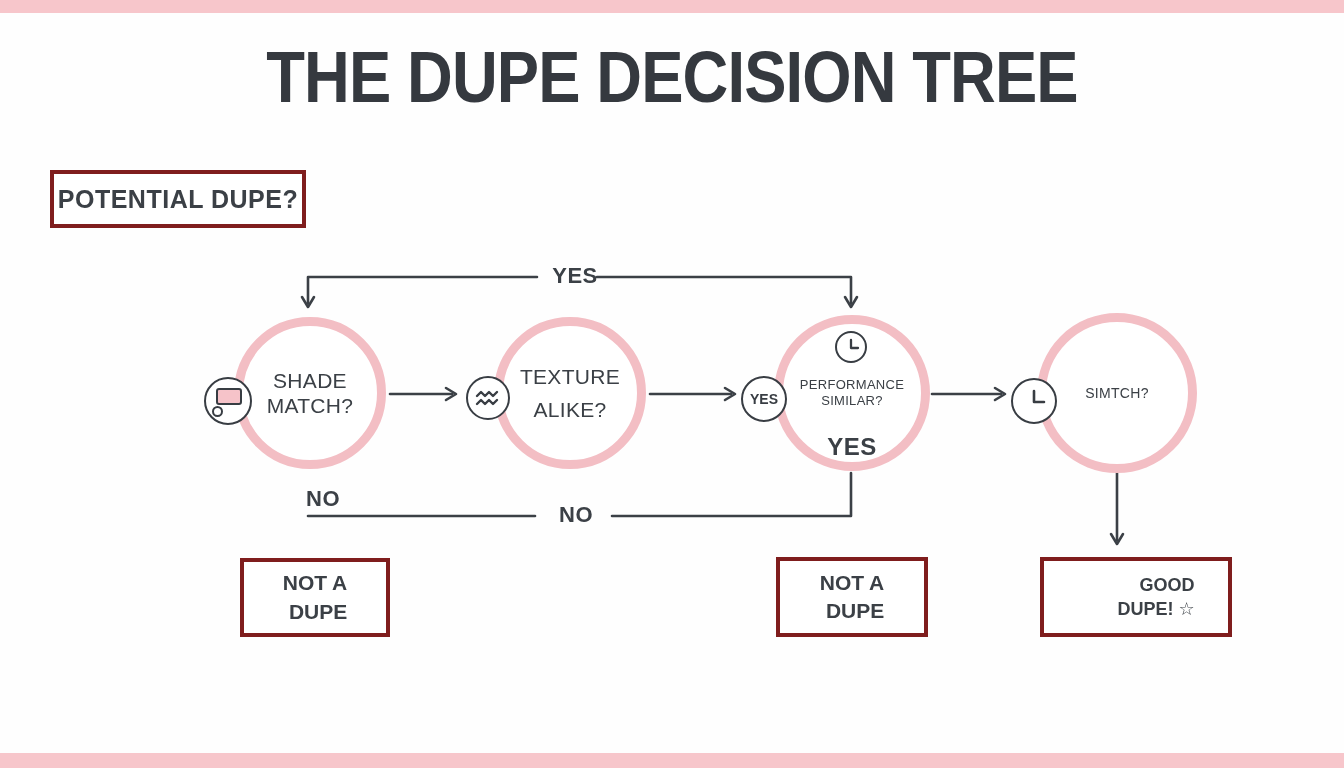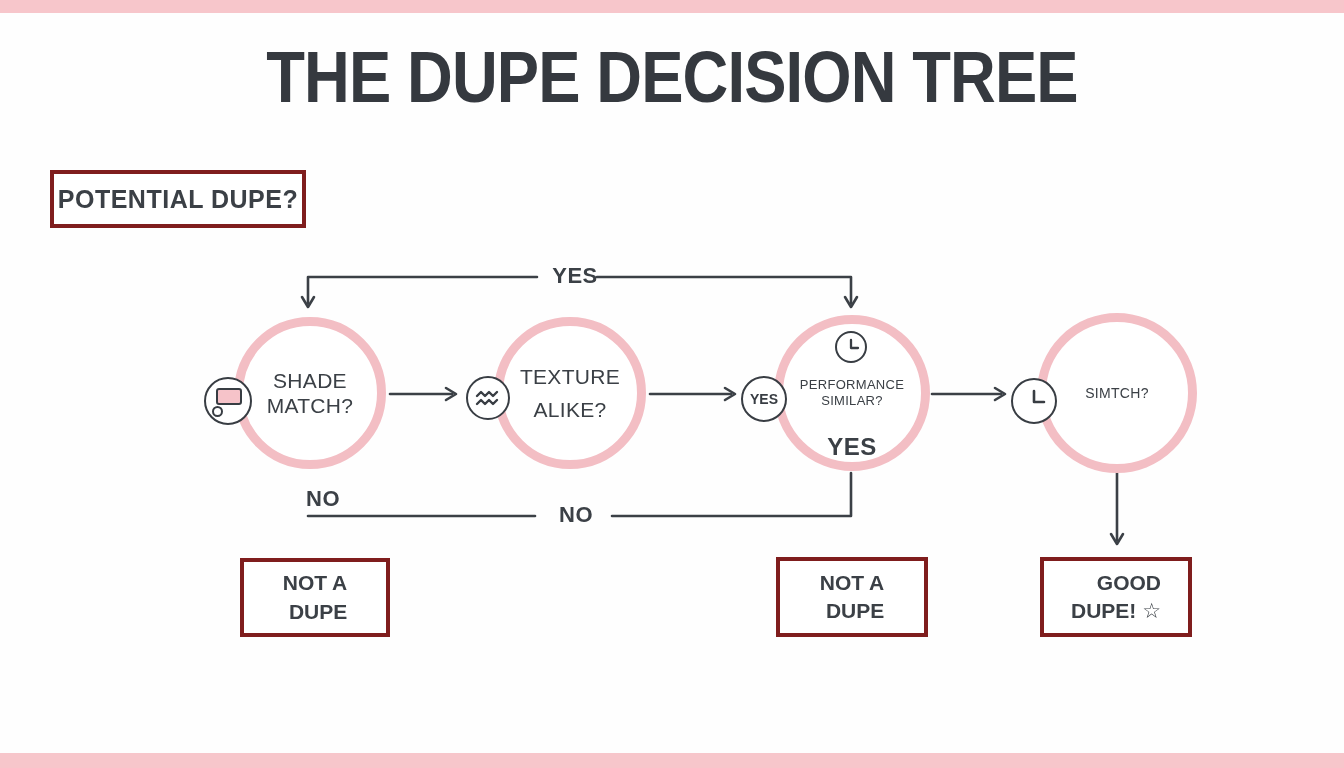--- a/index.html
+++ b/index.html
@@ -61,21 +61,21 @@
     position:absolute;left:6px;top:27px;width:7px;height:7px;
     border:2.5px solid #383d43;border-radius:50%;background:#fff;
   }
   #icon-waves{left:466px;top:376px;width:40px;height:40px;}
   #icon-yes{left:741px;top:376px;width:42px;height:42px;font-size:14px;font-weight:bold;color:#383d43;}
   #icon-clock-main{left:1011px;top:378px;width:42px;height:42px;}
   #icon-clock-top{left:835px;top:331px;width:28px;height:28px;}
 
   #outcome-1{left:240px;top:558px;width:142px;height:71px;font-size:21px;line-height:1.35;}
   #outcome-2{left:776px;top:557px;width:144px;height:72px;font-size:21px;line-height:1.35;}
-  #outcome-3{left:1040px;top:557px;width:144px;height:72px;font-size:21px;line-height:1.35;}
+  #outcome-3{left:1040px;top:557px;width:144px;height:72px;font-size:18px;line-height:1.35;padding-left:40px;}
 </style>
 </head>
 <body>
 
 <div id="top-bar" class="edge-bar"></div>
 <div id="bottom-bar" class="edge-bar"></div>
 
 <div id="title">THE DUPE DECISION TREE</div>
 
 <div id="start-box" class="pink-box">

